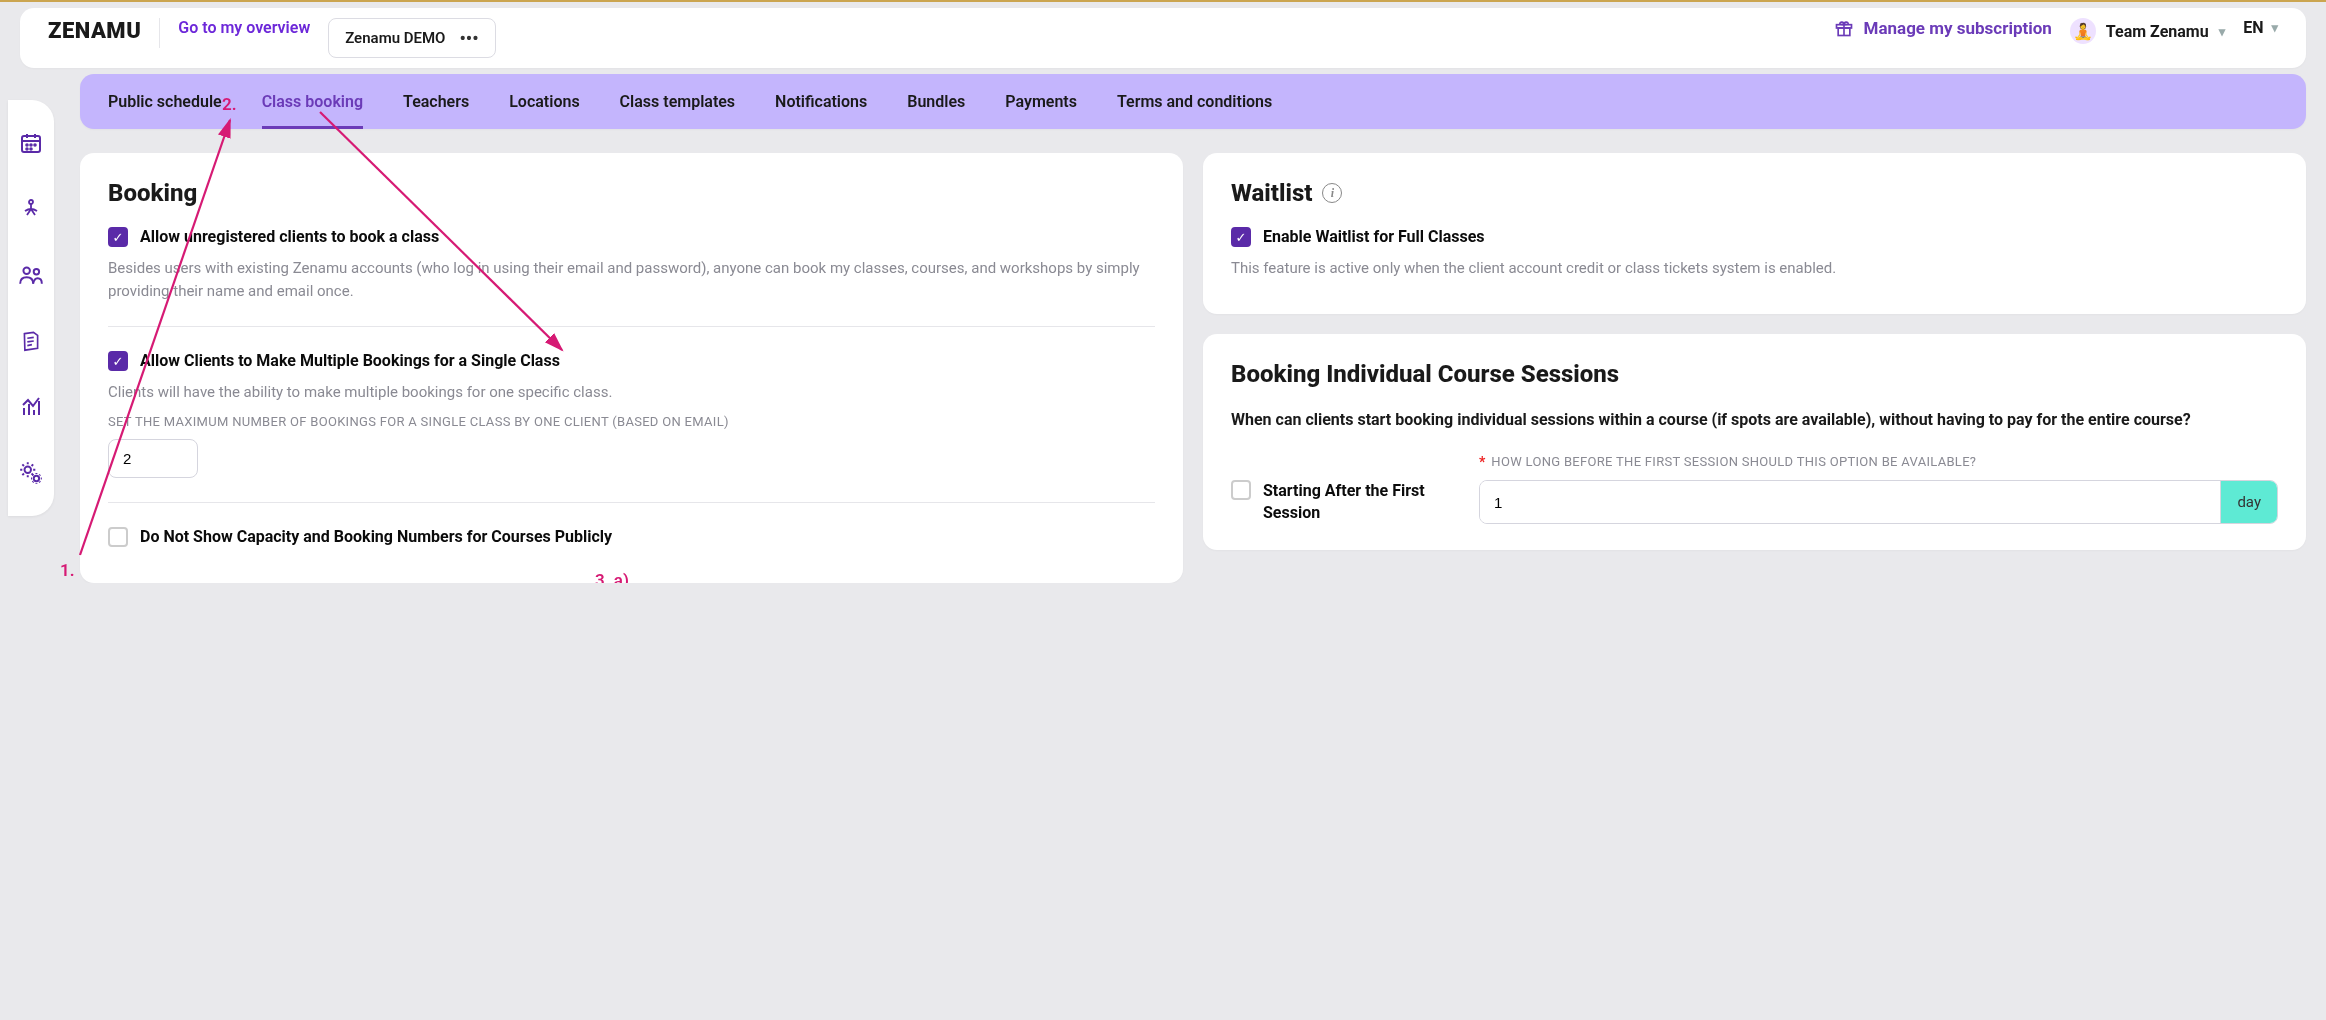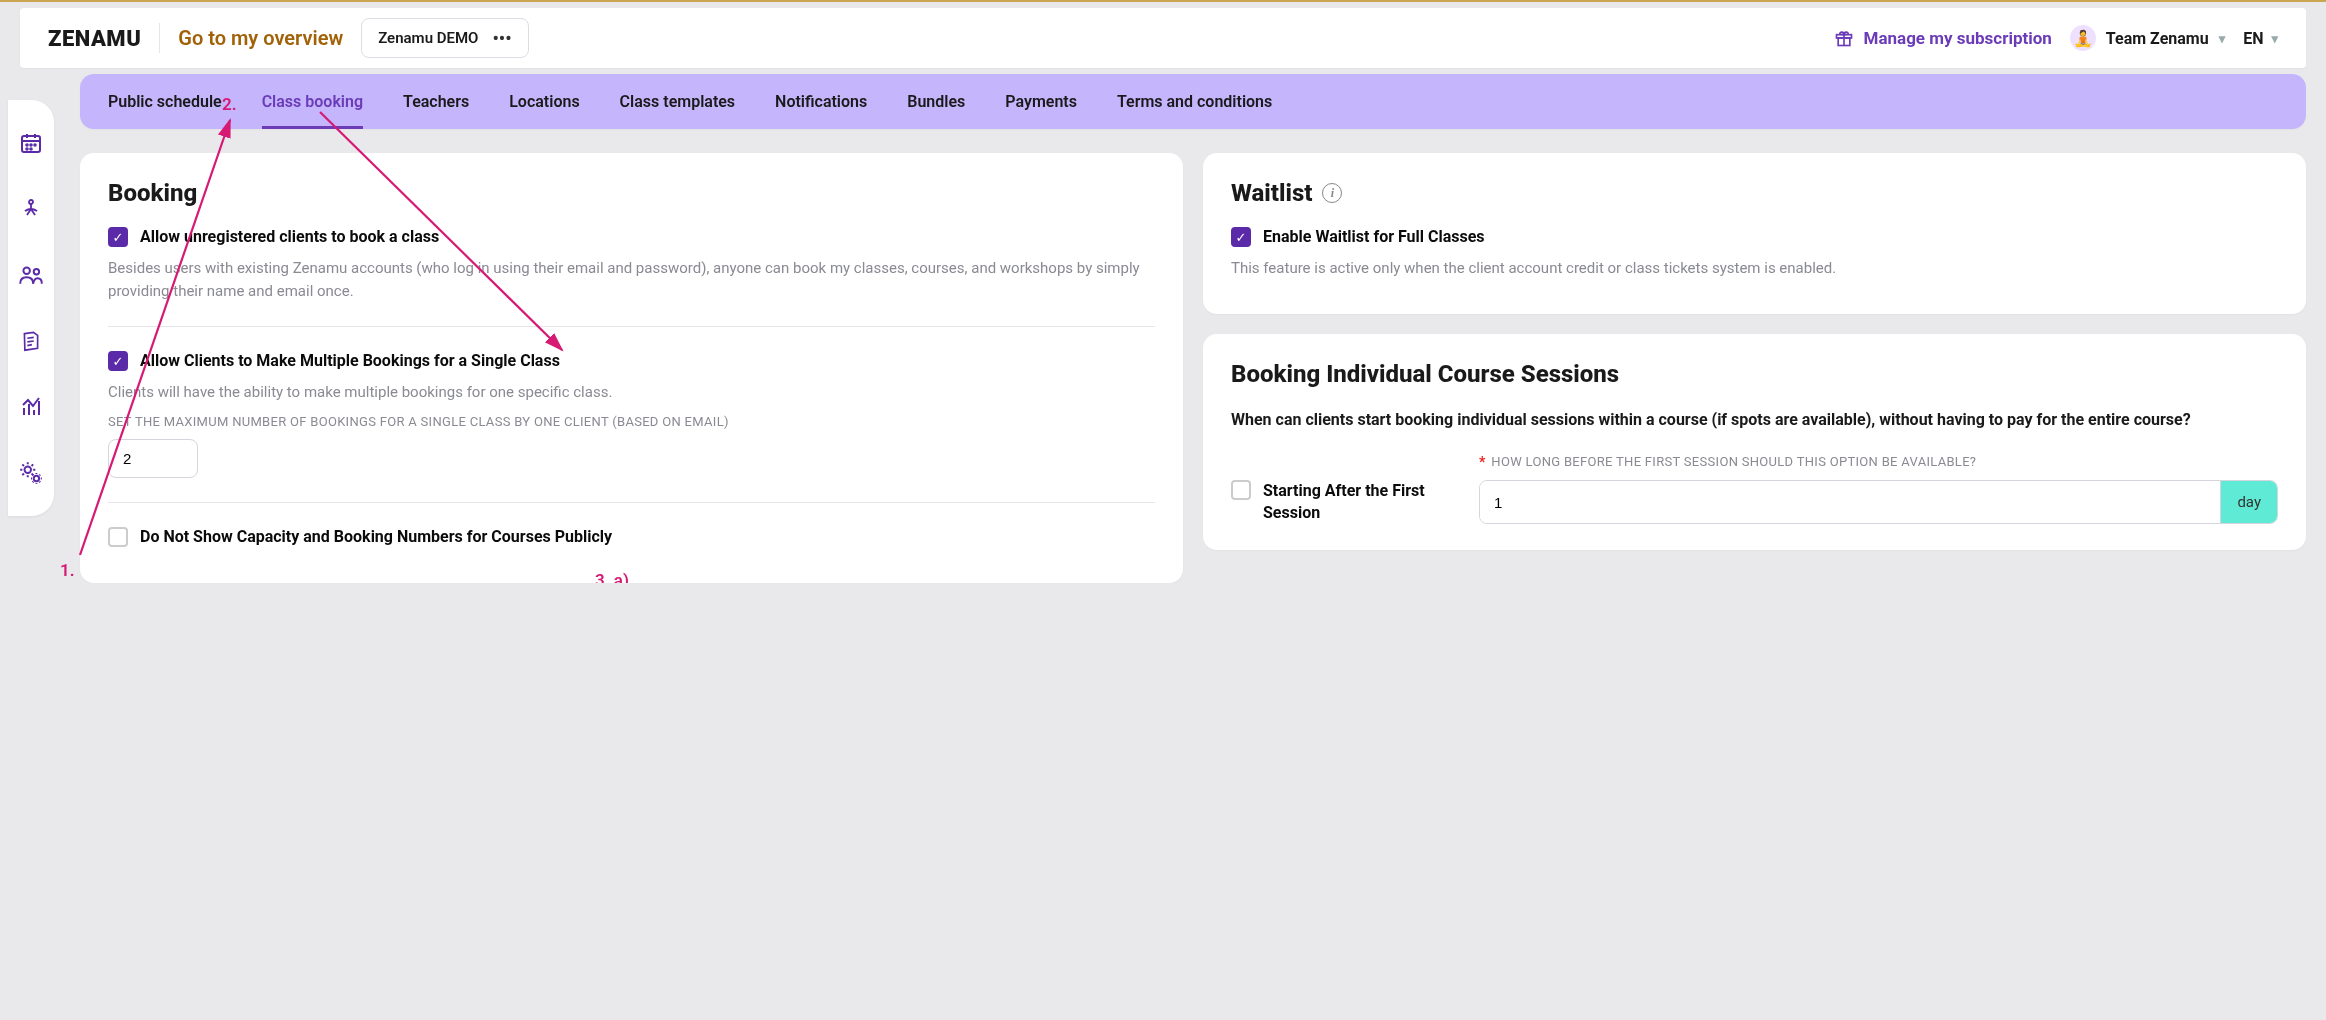--- a/index.html
+++ b/index.html
@@ -9,25 +9,25 @@
       color: #1a1a1a;
       font-size: 14px;
       position: relative;
     }
     .top-gold-line {
       height: 2px;
       background: #cba550;
     }
     .header-card {
       background: #fff;
-      border-radius: 4px;
+      border-radius: 14px;
       margin: 6px 20px 0 20px;
       padding: 10px 28px;
       display: flex;
-      align-items: center;
+      align-items: flex-start;
       gap: 18px;
       box-shadow: 0 1px 2px rgba(0,0,0,0.03);
     }
     .logo {
       font-weight: 900;
       font-size: 22px;
       letter-spacing: 0.5px;
       position: relative;
     }
     .logo .dot {
@@ -39,23 +39,23 @@
       left: 46px;
       top: -4px;
       z-index: -1;
     }
     .divider-v {
       width: 1px;
       height: 30px;
       background: #e6e6ea;
     }
     .overview-link {
-      color: #a16207;
+      color: #6d28d9;
       font-weight: 600;
-      font-size: 20px;
+      font-size: 16px;
       cursor: pointer;
     }
     .demo-drop {
       border: 1px solid #dcdce3;
       border-radius: 8px;
       padding: 10px 16px;
       display: flex;
       align-items: center;
       gap: 14px;
       font-weight: 600;

